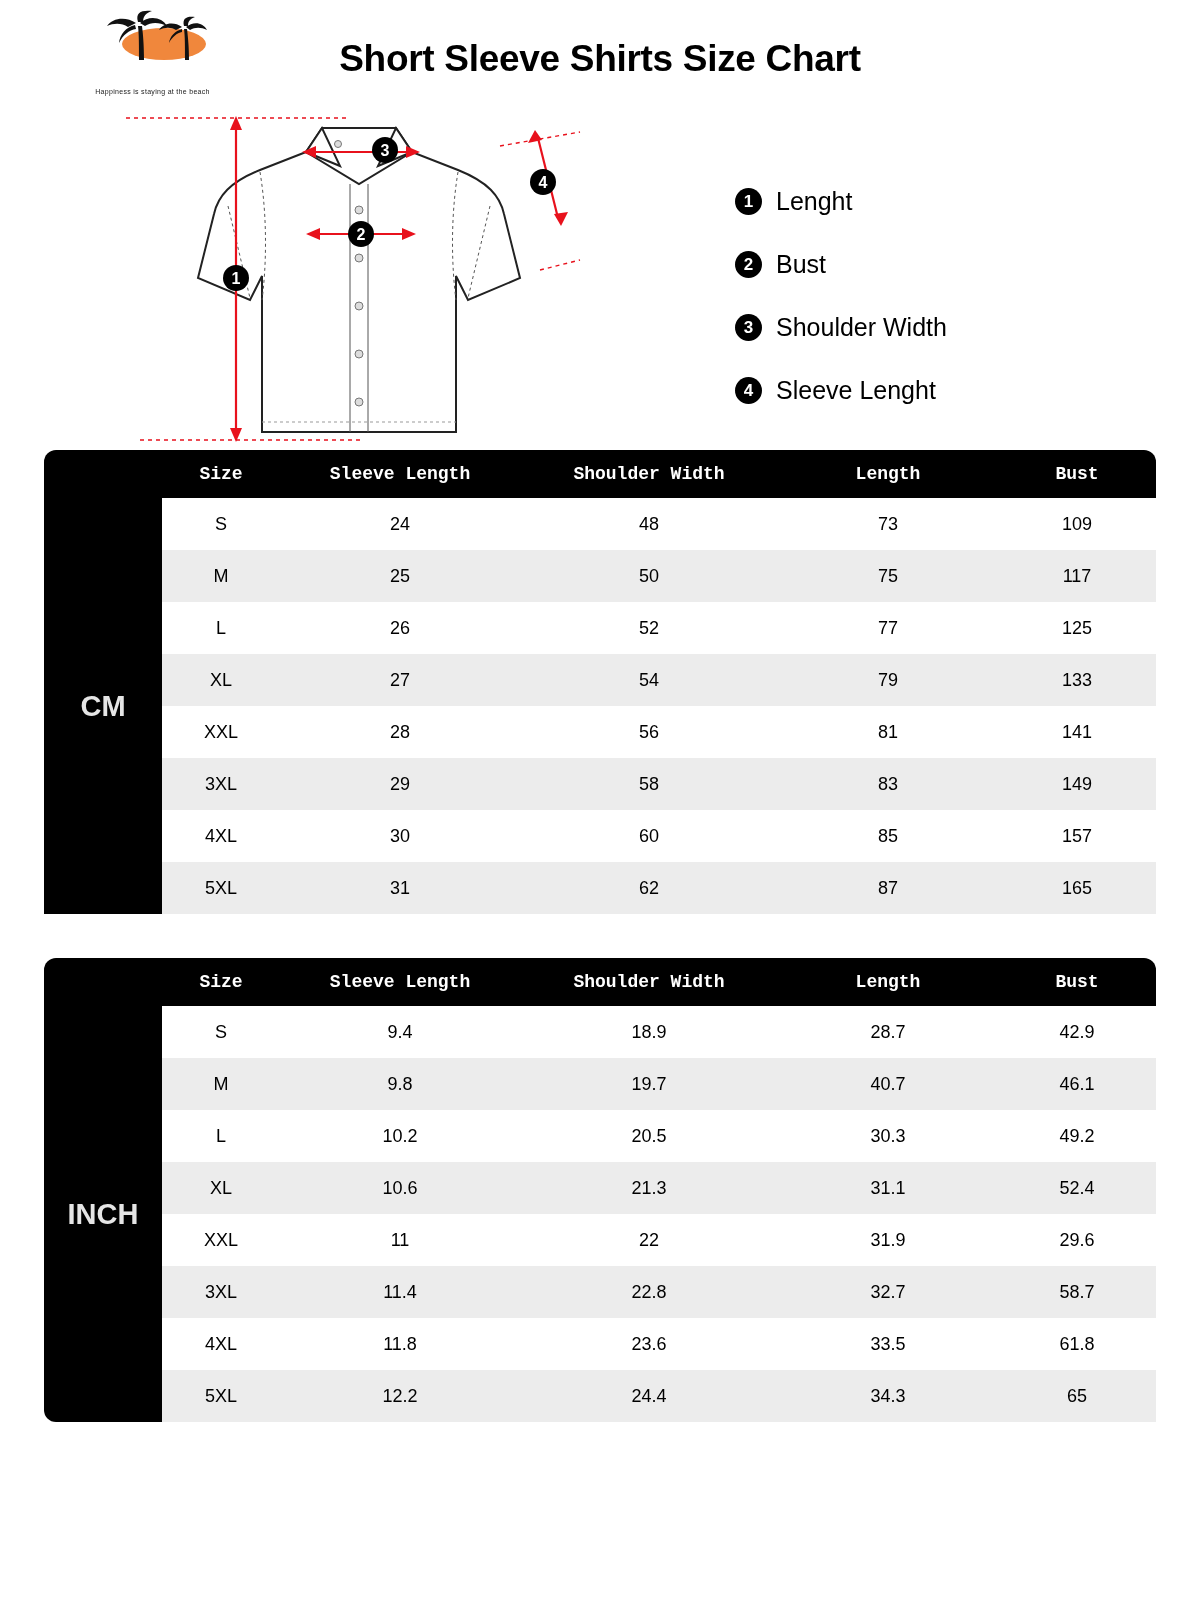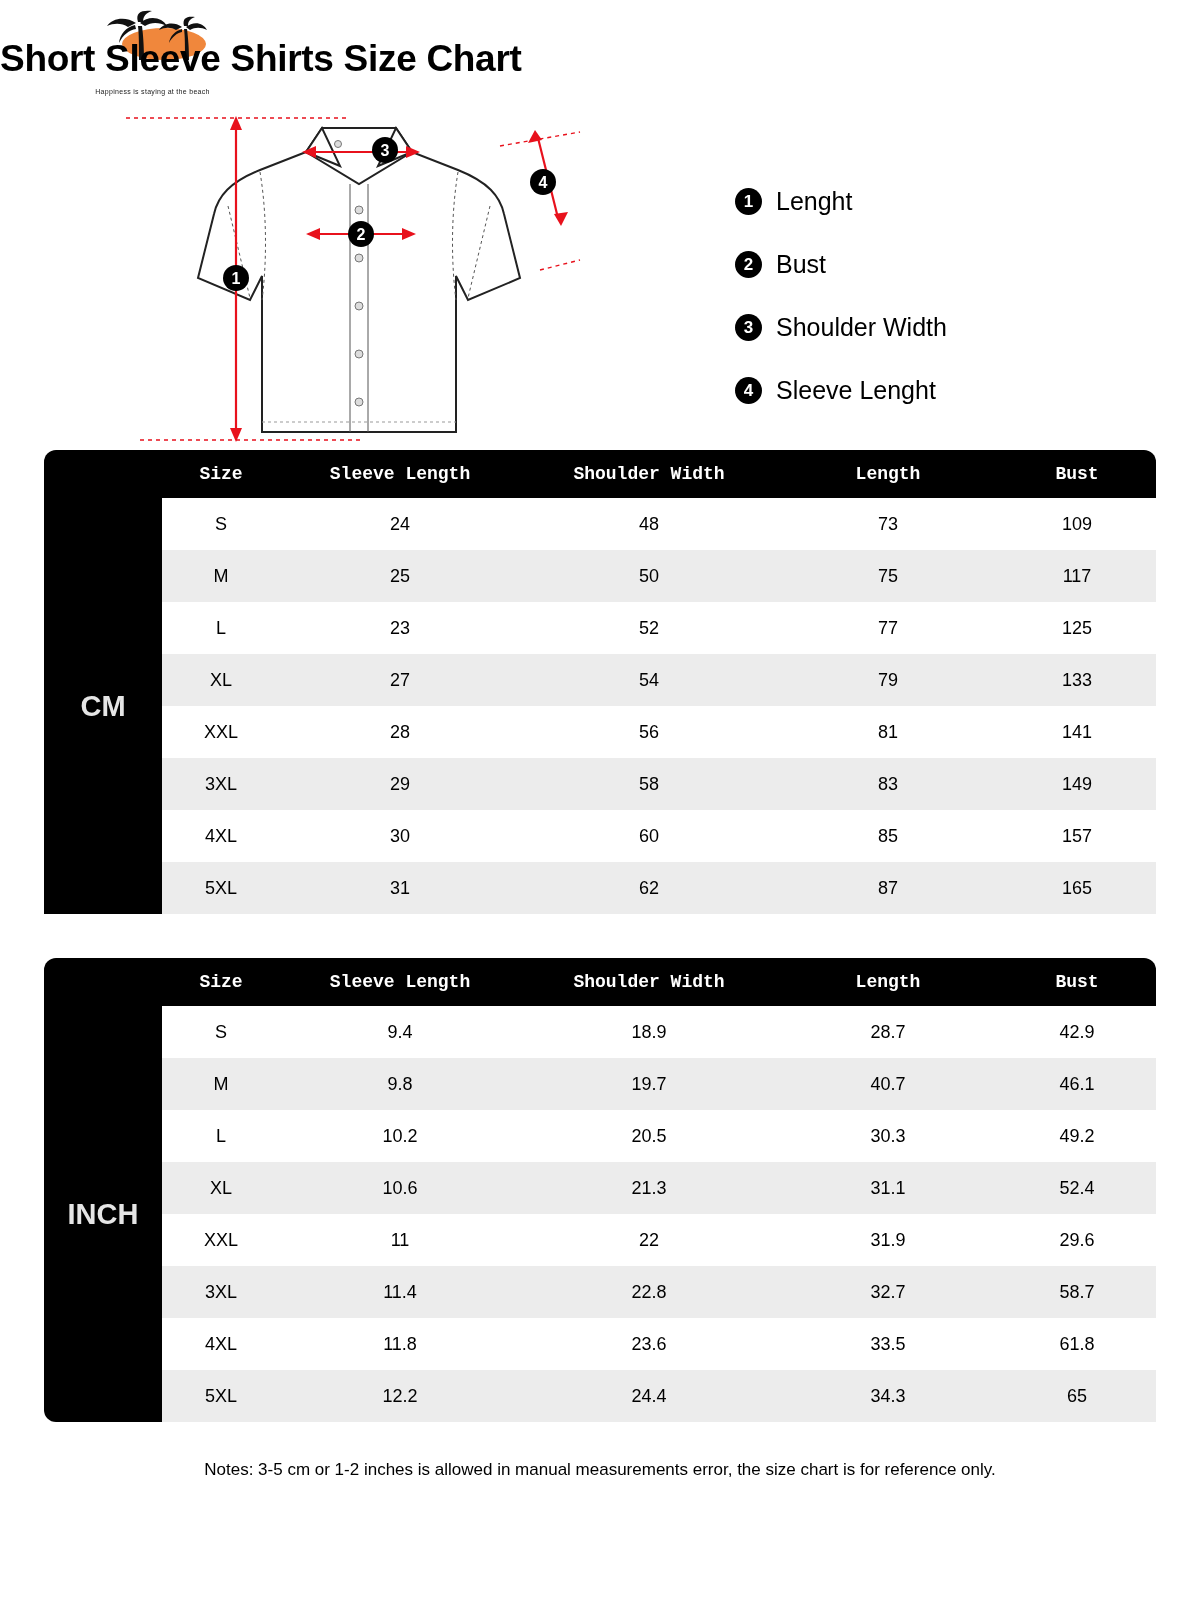--- a/index.html
+++ b/index.html
@@ -42,20 +42,21 @@
     width: 245px;
     text-align: center;
     font-size: 7px;
     letter-spacing: 0.3px;
     color: #222;
   }
   .title {
     position: absolute;
     left: 0; top: 38px;
     width: 1200px;
+    text-align: center;
     font-size: 37px;
     font-weight: bold;
     letter-spacing: -0.3px;
   }
 
   
   .diagram {
     position: relative;
     height: 340px;
   }
@@ -301,21 +302,21 @@
         </tr>
         <tr class="even">
           <td>M</td>
           <td>25</td>
           <td>50</td>
           <td>75</td>
           <td>117</td>
         </tr>
         <tr class="odd">
           <td>L</td>
-          <td>23</td>
+          <td>26</td>
           <td>52</td>
           <td>77</td>
           <td>125</td>
         </tr>
         <tr class="even">
           <td>XL</td>
           <td>27</td>
           <td>54</td>
           <td>79</td>
           <td>133</td>
@@ -429,15 +430,14 @@
           <td>5XL</td>
           <td>12.2</td>
           <td>24.4</td>
           <td>34.3</td>
           <td>65</td>
         </tr>
       </tbody>
     </table>
   </div>
 
-  <div class="notes">Notes: 3-5 cm or 1-2 inches is allowed in manual measurements error, the size chart is for reference only.</div>
 
 </div>
 
 </body></html>

